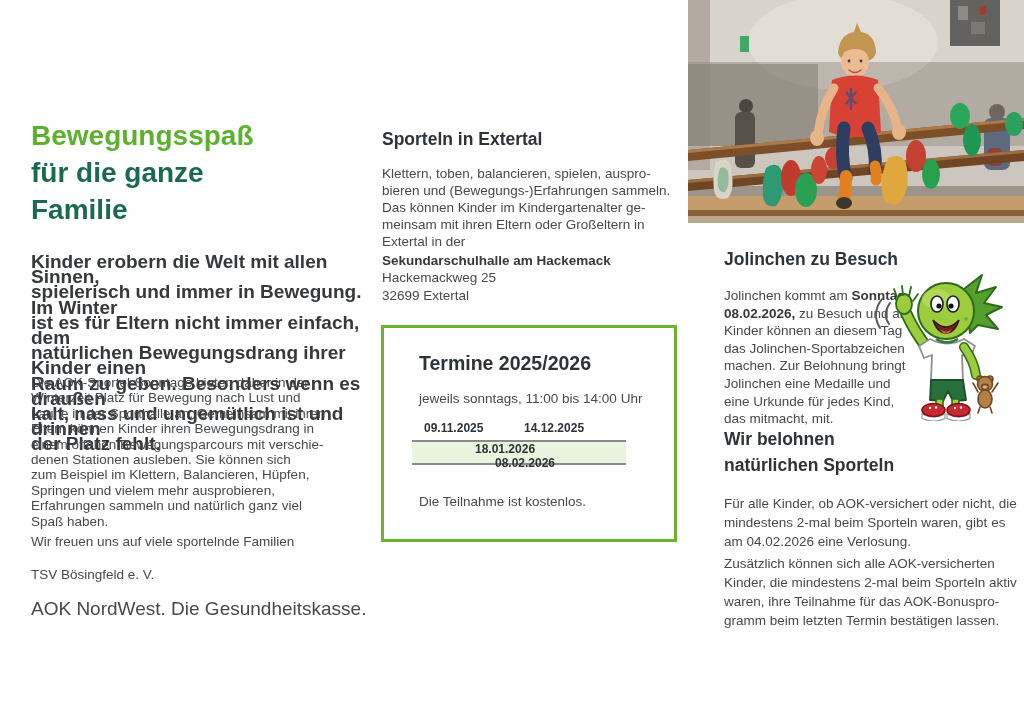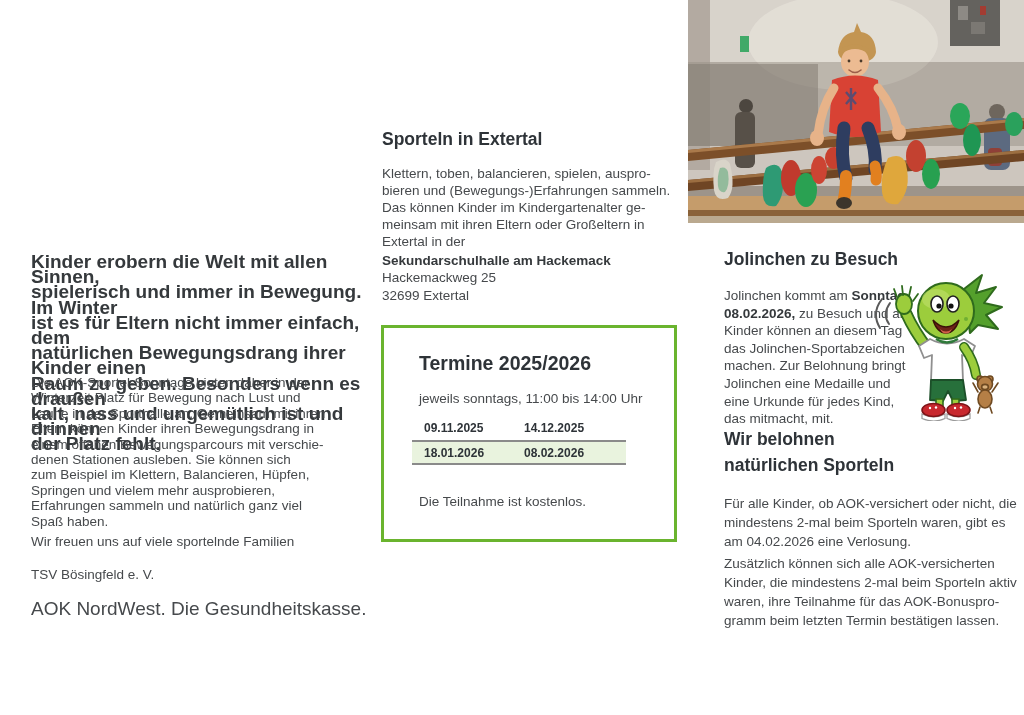--- a/index.html
+++ b/index.html
@@ -40,37 +40,42 @@
     left:381px;top:325px;width:296px;height:217px;
     border:3px solid var(--box-border);background:#fff;
   }
   .termine-heading{left:35px;top:23px;font-size:19.5px;line-height:24px;font-weight:700;color:var(--heading-text);}
   .termine-sub{left:35px;top:63px;font-size:13.5px;}
   .dates-table{left:28px;top:87px;width:214px;}
   .dates-row{display:flex;align-items:center;height:25px;padding-left:12px;font-size:12px;font-weight:700;color:var(--heading-text);}
   .dates-row span{display:block;}
   .dates-row .c1{width:100px;}
   .dates-row .c2{flex:1;}
-  .row-highlight{background:var(--row-highlight);border-top:2px solid var(--rule-gray);border-bottom:2px solid var(--rule-gray);}
+  .row-highlight{background:var(--row-highlight);border-top:2px solid var(--rule-gray);border-bottom:2px solid var(--rule-gray);flex-direction:column;}
   .termine-note{left:35px;top:166px;font-size:13.5px;}
   
   .photo{left:688px;top:0;width:336px;height:223px;}
   .jol-heading{left:724px;top:249px;}
   .jol-body{left:724px;top:287px;width:212px;font-size:13.5px;line-height:17.6px;}
   .jol-body b{color:var(--bold-text);}
   .rewards-heading{left:724px;top:427px;font-size:17.5px;line-height:25.5px;font-weight:700;color:var(--heading-text);}
   .rewards-p1{left:724px;top:494px;width:300px;font-size:13.5px;line-height:19px;}
   .rewards-p2{left:724px;top:554px;width:300px;font-size:13.5px;line-height:19px;}
   .mascot{left:874px;top:267px;width:148px;height:154px;}
 </style>
 </head>
 <body>
 
 <div class="page">
 
+  <h1 class="abs main-title">
+    <span class="title-accent">Bewegungsspaß</span>
+    <span class="title-dark pre">für die ganze
+Familie</span>
+  </h1>
   <p class="abs intro pre">Kinder erobern die Welt mit allen Sinnen,
 spielerisch und immer in Bewegung. Im Winter
 ist es für Eltern nicht immer einfach, dem
 natürlichen Bewegungsdrang ihrer Kinder einen
 Raum zu geben. Besonders wenn es draußen
 kalt, nass und ungemütlich ist und drinnen
 der Platz fehlt.</p>
   <p class="abs closing">Wir freuen uns auf viele sportelnde Familien</p>
   <p class="abs left-body pre">Die AOK-Sportel-Sonntage bieten daher in der
 Winterzeit Platz für Bewegung nach Lust und

